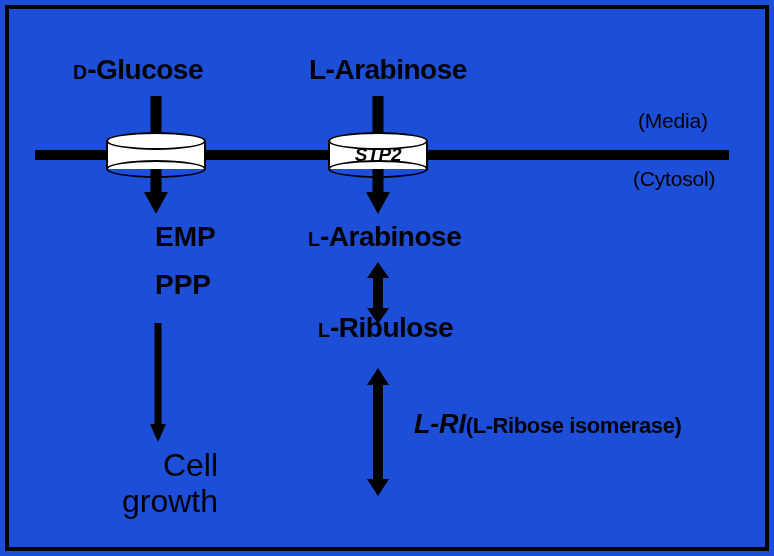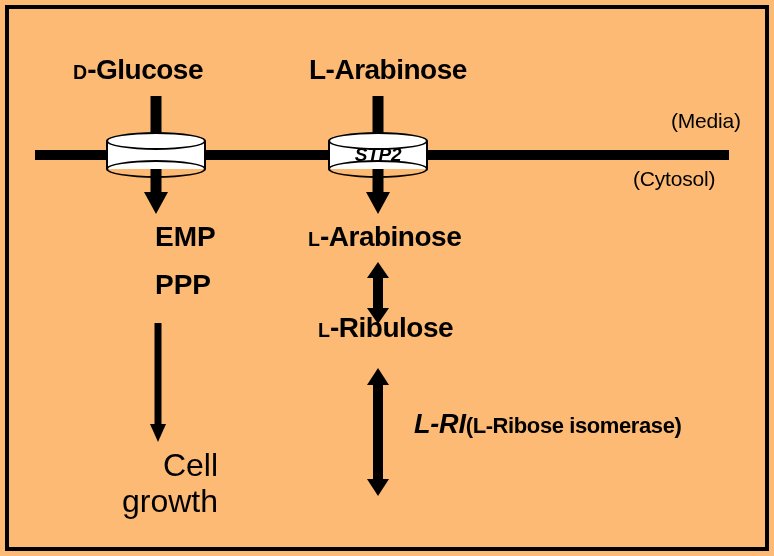--- a/index.html
+++ b/index.html
@@ -10,21 +10,21 @@
   body {
     font-family: "Liberation Sans", sans-serif;
     -webkit-font-smoothing: antialiased;
   }
 
   
   #figure {
     position: relative;
     width: 774px;
     height: 556px;
-    background: #fdba74;
+    background: #1d4ed8;
     overflow: hidden;
   }
 
   
   .frame {
     position: absolute;
     left: 5px;
     top: 5px;
     width: 764px;
     height: 546px;
@@ -187,21 +187,21 @@
     <div class="cyl-label"></div>
   </div>
 
   <div class="cylinder" style="left:328px; top:132px;">
     <div class="cyl-body"></div>
     <div class="cyl-top"></div>
     <div class="cyl-bottom"></div>
     <div class="cyl-label">STP2</div>
   </div>
 
-  <div class="lbl compartment" style="left:638px; top:110px;margin-left:33px;">(Media)</div>
+  <div class="lbl compartment" style="left:638px; top:110px;">(Media)</div>
   <div class="lbl compartment" style="left:633px; top:168px;text-align:center;">(Cytosol)</div>
 
   <div class="lbl pathway" style="left:110px; top:222px;">EMP</div>
   <div class="lbl pathway" style="left:110px; top:270px;">PPP</div>
 
   <svg class="arrow-svg" style="left:148px; top:323px;" width="20" height="120" viewBox="0 0 20 120">
     <line x1="10" y1="0" x2="10" y2="104" stroke="#000" stroke-width="7"></line>
     <polygon points="10,119 2,101 18,101" fill="#000"></polygon>
   </svg>
 

